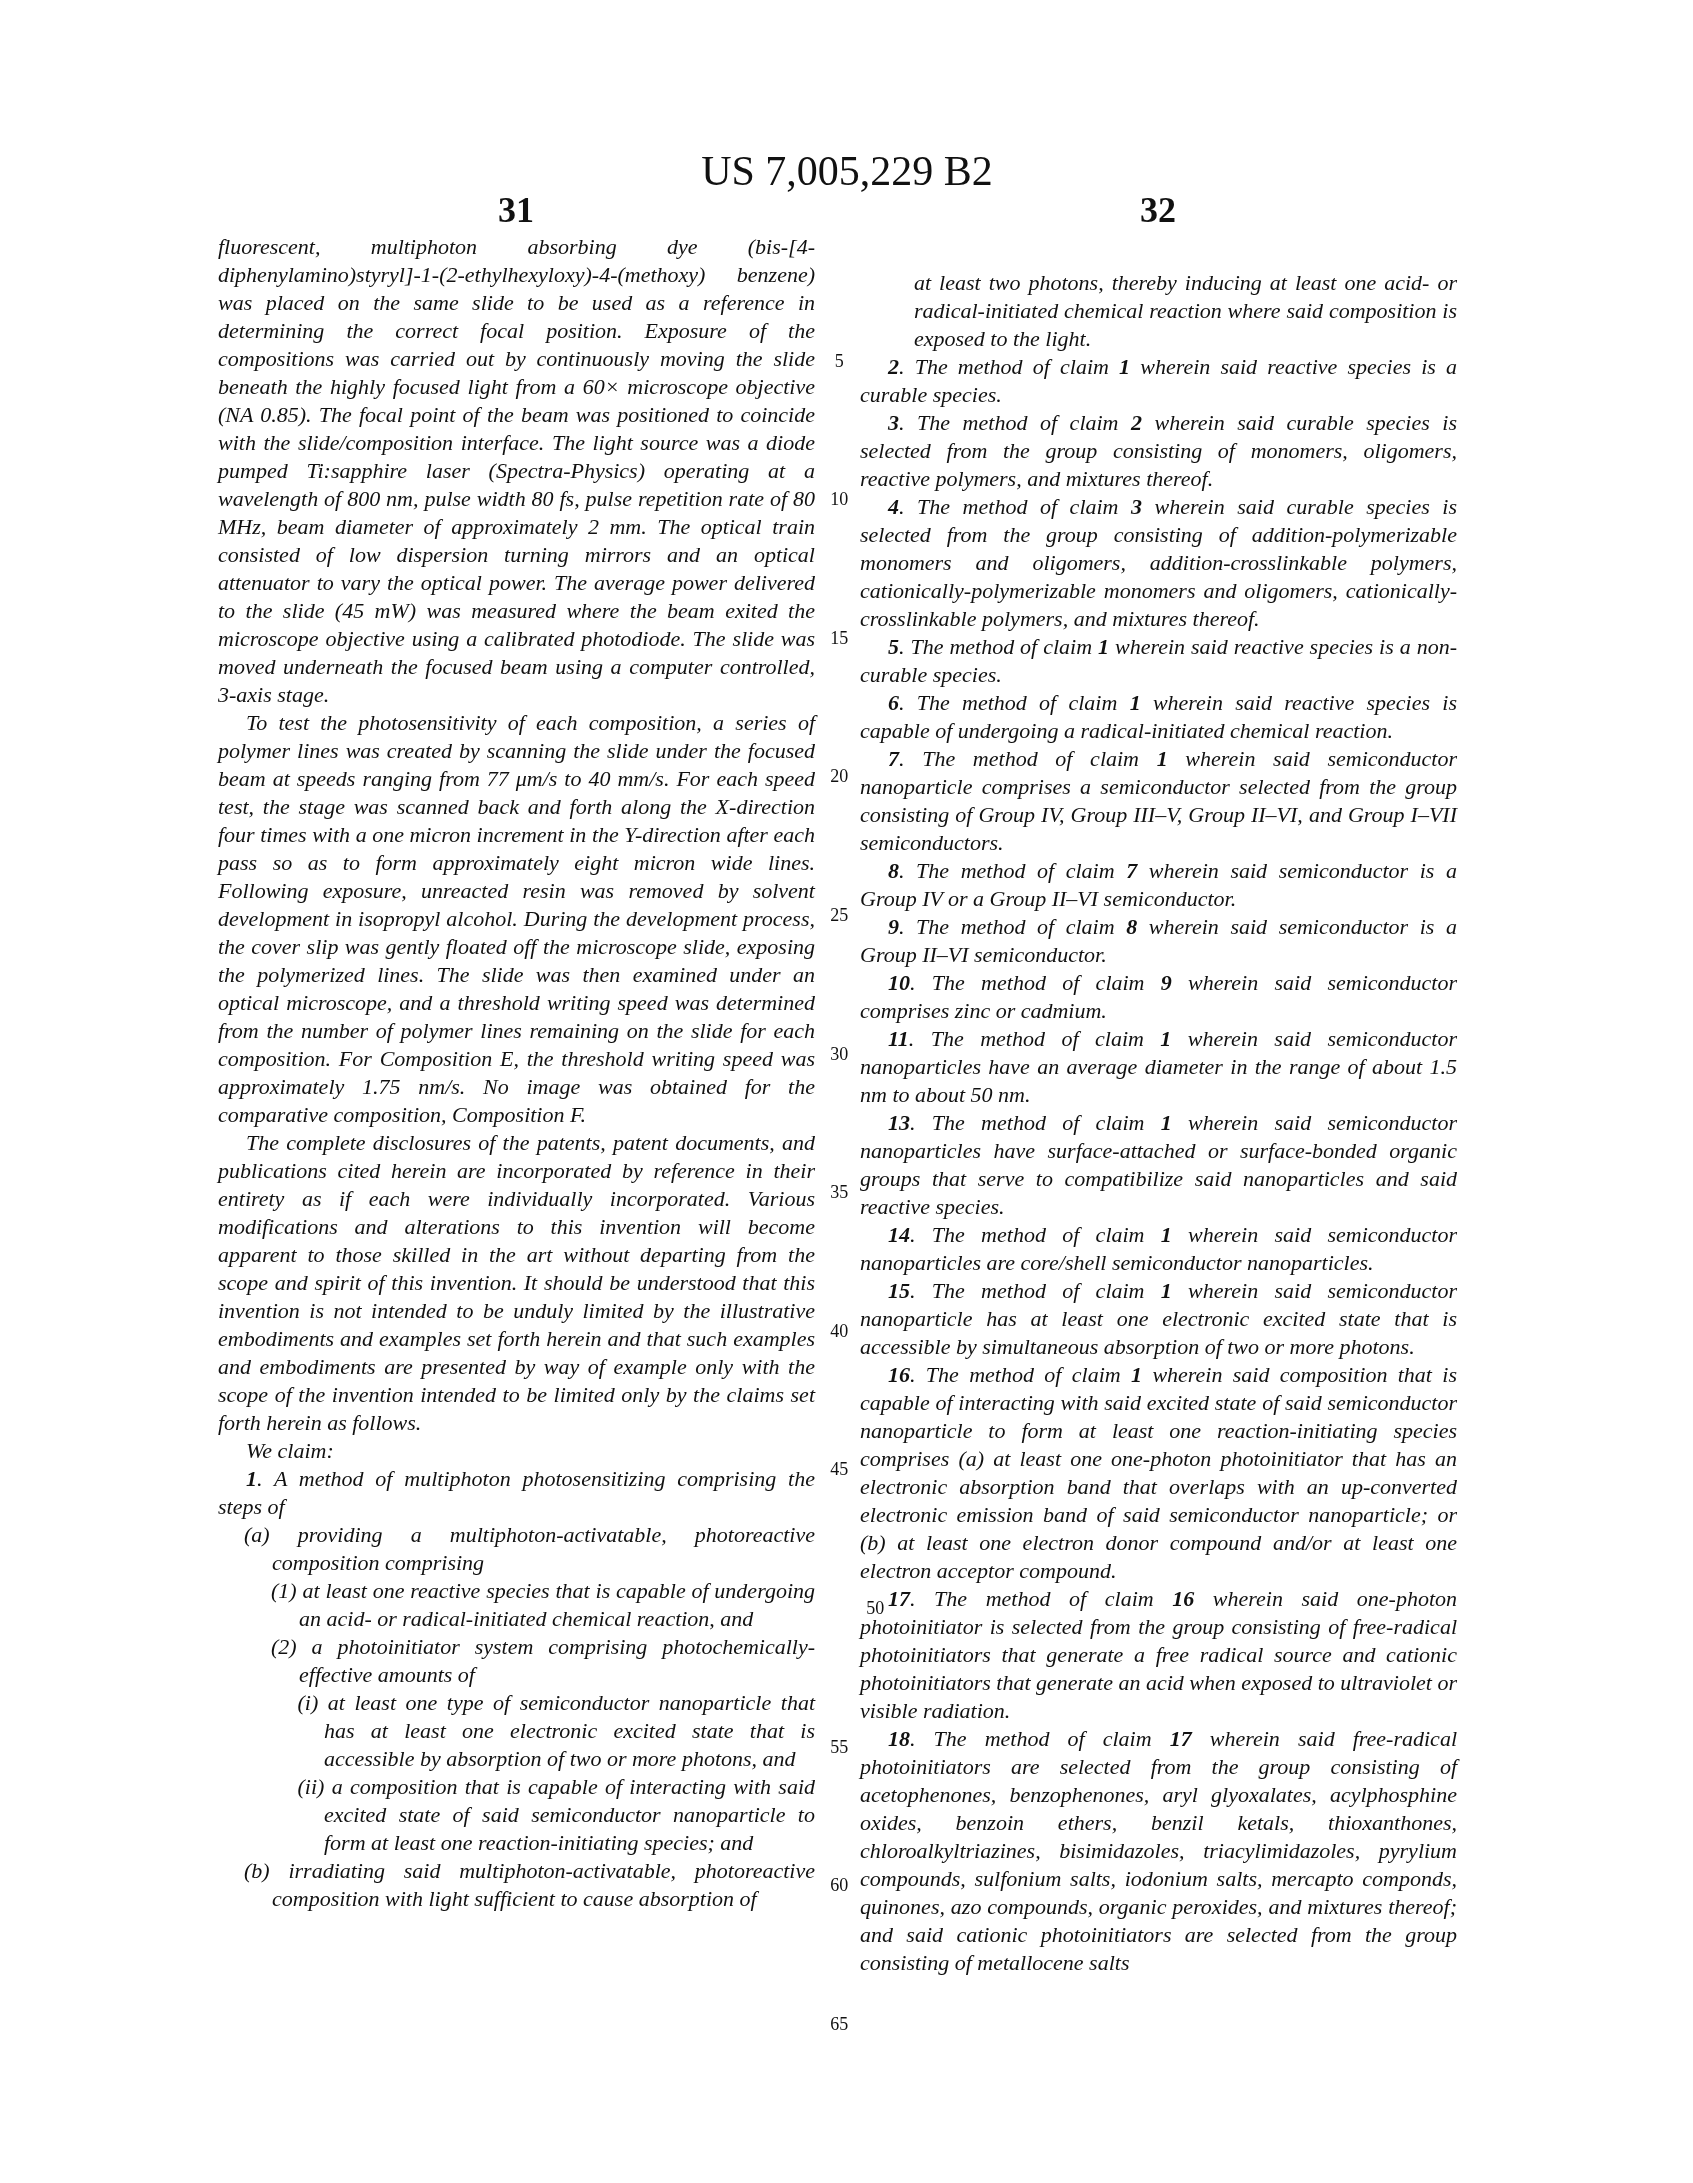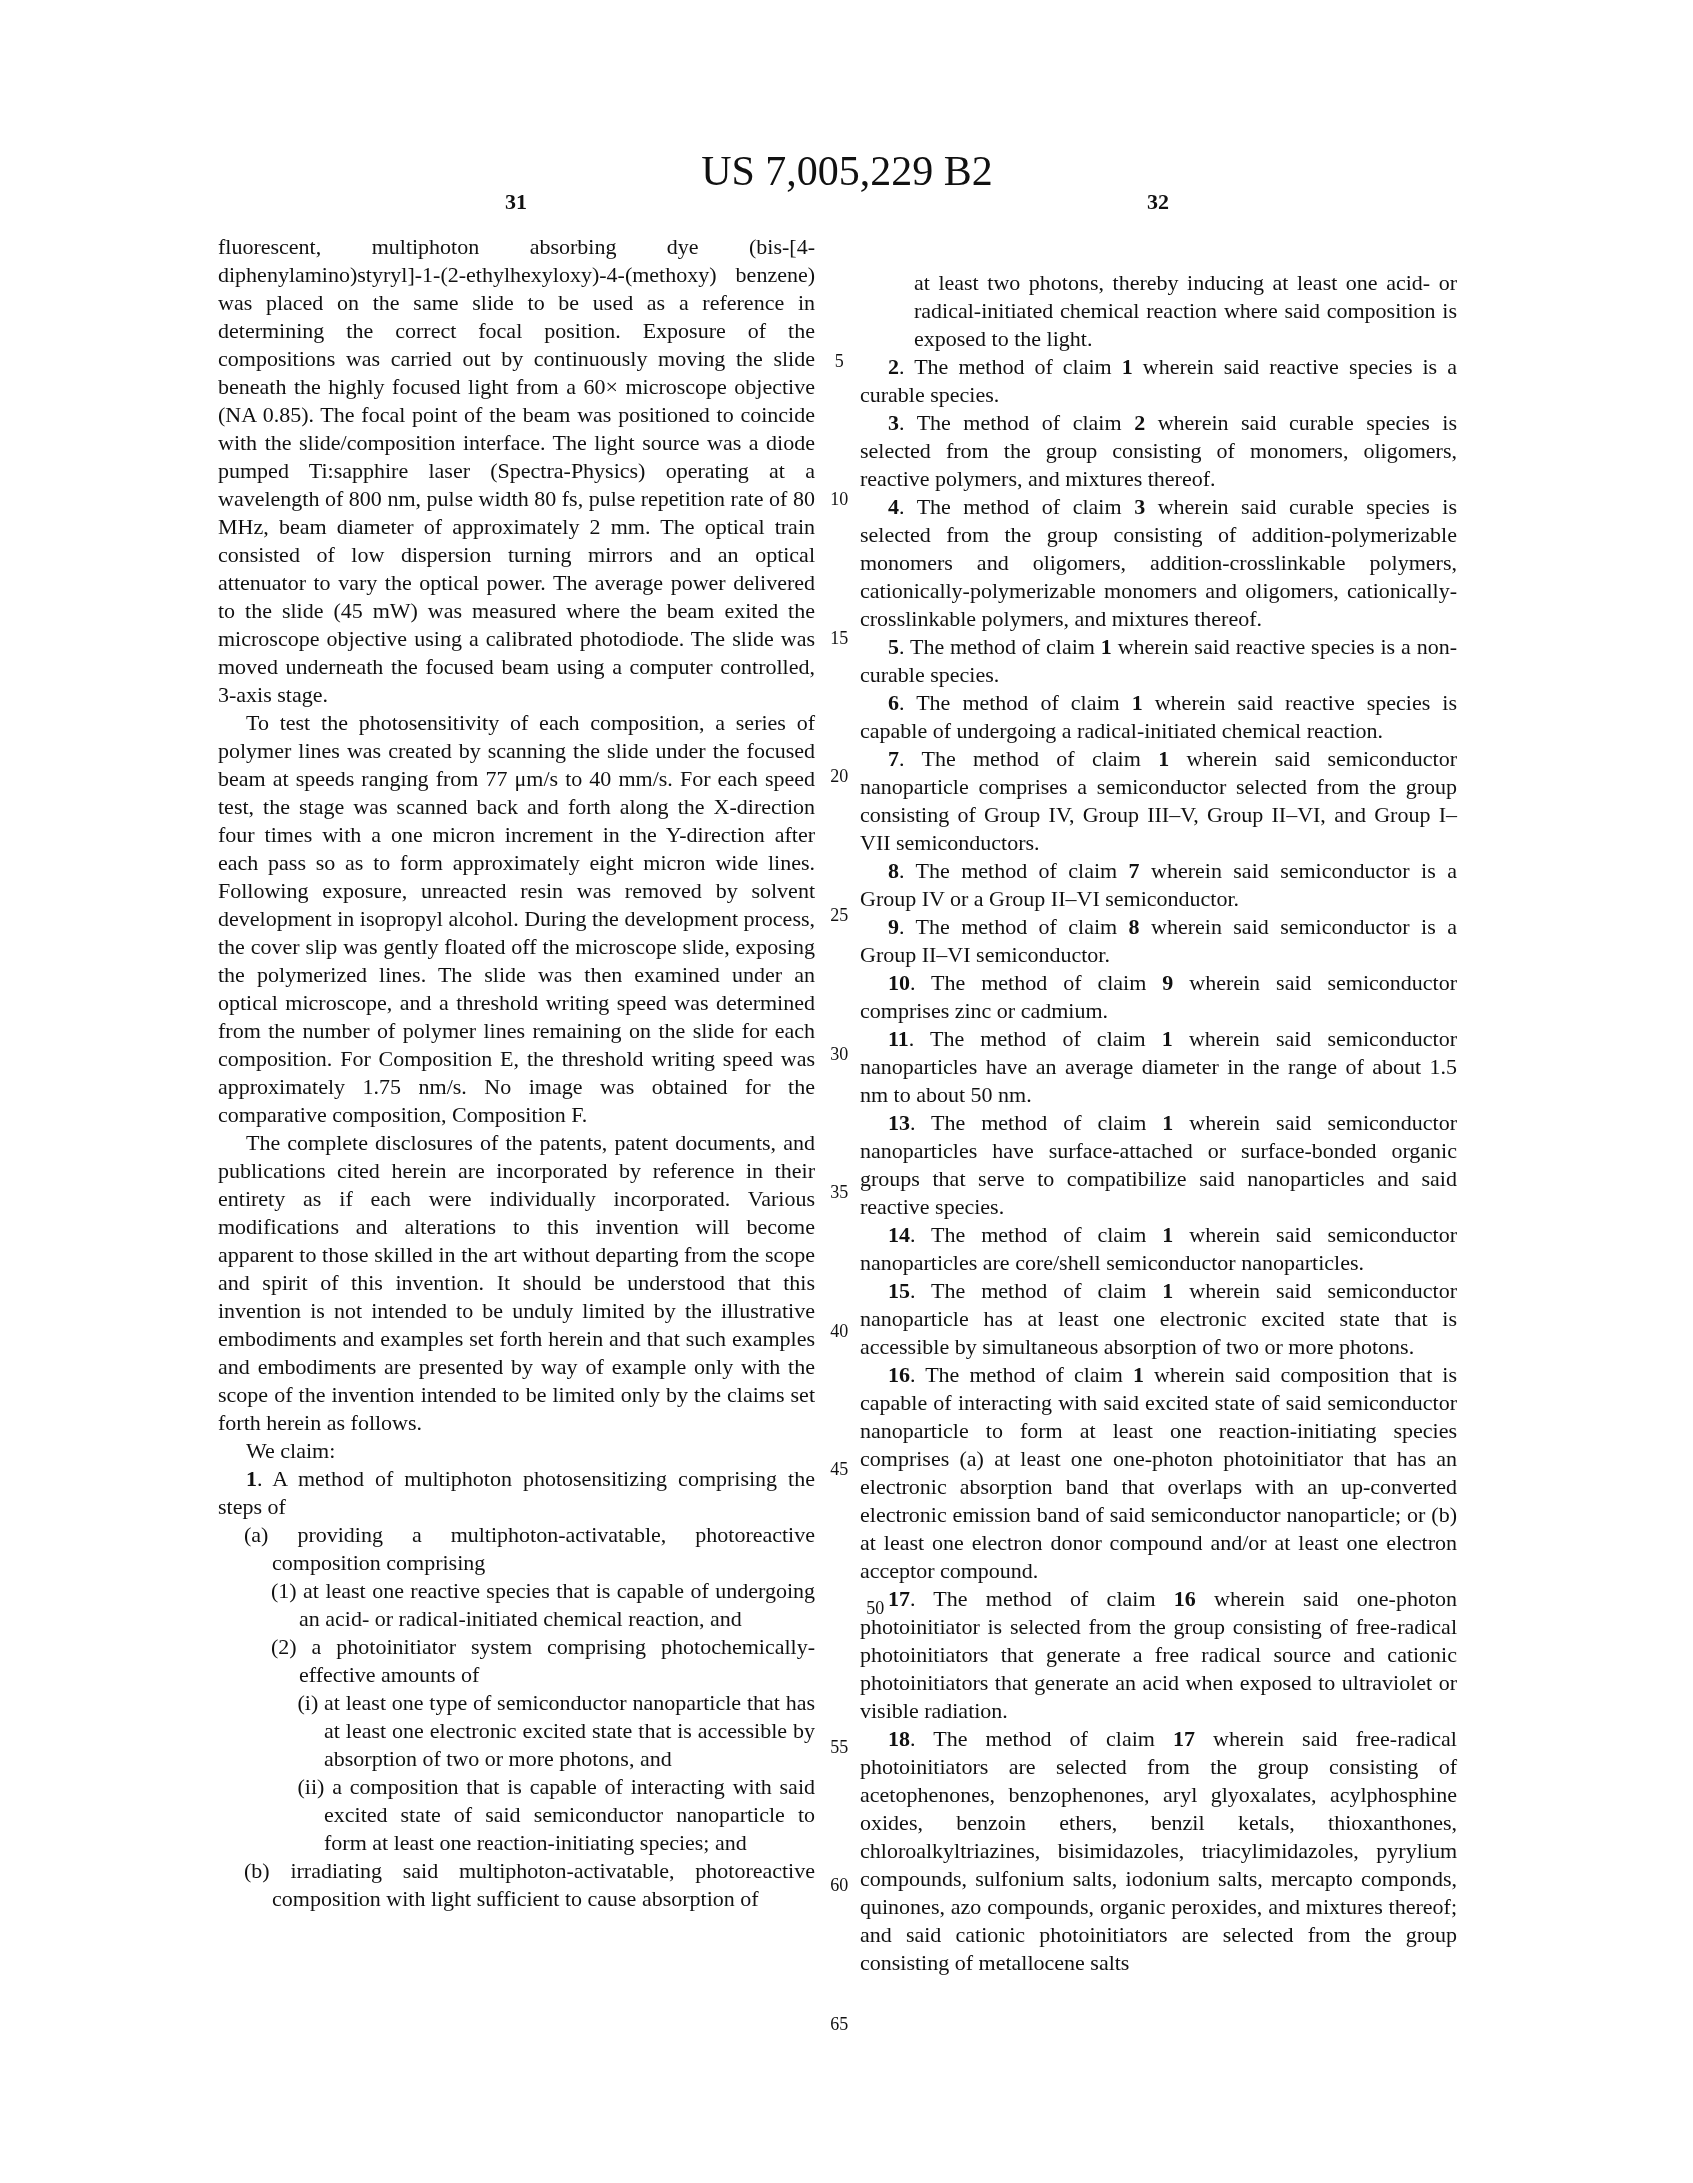--- a/index.html
+++ b/index.html
@@ -1,27 +1,27 @@
 <!DOCTYPE html>
 <html style="font-size:10.6px"><head>
 <meta charset="utf-8">
 <style>
   html, body { margin: 0; padding: 0; background: #ffffff; }
   body { width: 1694px; height: 2183px; position: relative; overflow: hidden;
          font-family: "Liberation Serif", "DejaVu Serif", serif; color: #111; }
   .patent-number { position: absolute; top: 147px; left: 0; width: 1694px; text-align: center;
          font-size: 42px; letter-spacing: 0px; }
-  .col-num { position: absolute; top: 189px; font-size: 22px; font-weight: bold; width: 132px; text-align: center; }
+  .col-num { position: absolute; top: 189px; font-size: 36px; font-weight: bold; width: 132px; text-align: center; }
   .col-num.left { left: 450px; }
   .col-num.right { left: 1092px; }
   .column { position: absolute; top: 233px; width: 597px; font-size: 22px; line-height: 28px;
             text-align: justify; }
   .column.left { left: 218px; }
   .column.right { left: 860px; margin-top: 36px; }
-  .column p { margin: 0; }
+  .column p { margin: 0; font-style: italic; }
   .indent { text-indent: 28px; }
   .claim-num { font-weight: bold; }
   .hang-a { padding-left: 54px; text-indent: -28px; }
   .hang-1 { padding-left: 81px; text-indent: -28px; }
   .hang-i { padding-left: 106px; text-indent: -26.5px; }
   .hang-b { padding-left: 54px; text-indent: -28px; }
   .cont { padding-left: 26.5px; }
   .line-nums { position: absolute; left: 826px; top: 0; width: 26.5px; font-size: 18px; }
   .line-num { position: absolute; left: 0; width: 26.5px; text-align: center; }
 </style>

